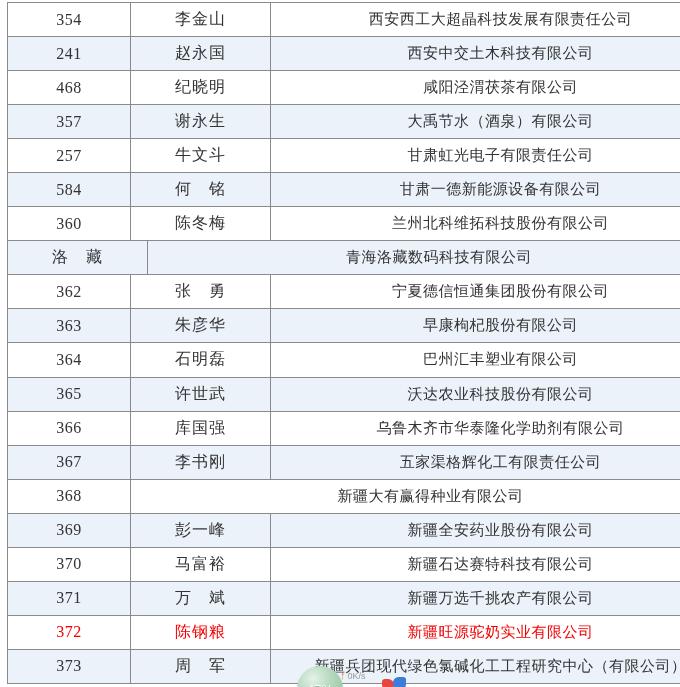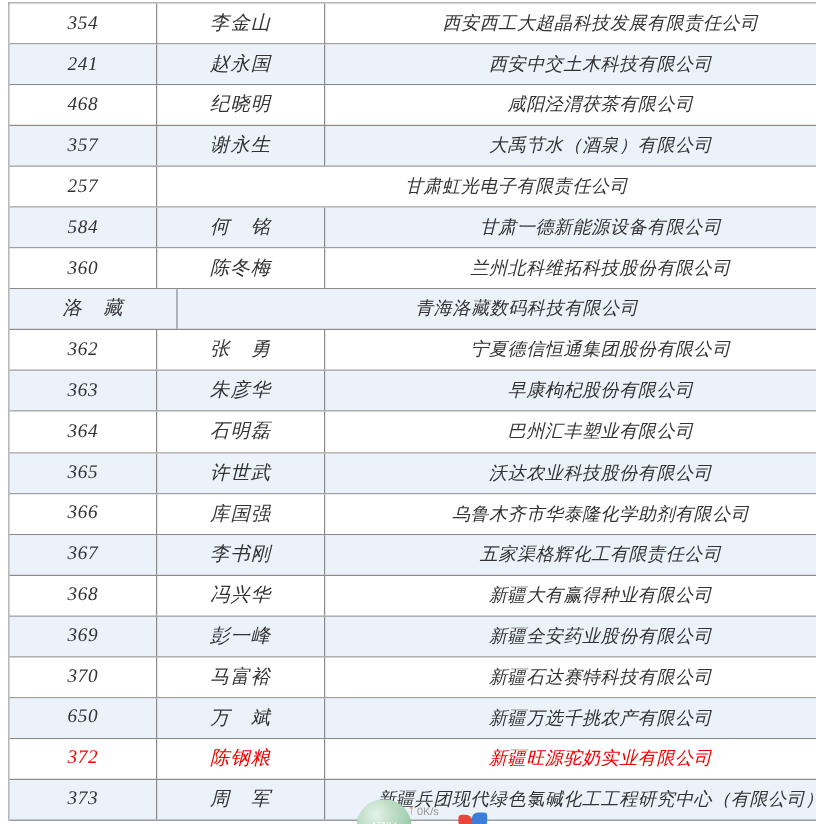--- a/index.html
+++ b/index.html
@@ -34,21 +34,20 @@
   .row.alt { background: var(--row-alt); }
   .row.hl { color: var(--highlight); }
   .cell {
     display: flex;
     align-items: center;
     justify-content: center;
     font-size: 16px;
     letter-spacing: 0.5px;
     white-space: nowrap;
     overflow: hidden;
-    font-style: italic;
   }
   .c-num   { width: 123px; border-right: 1px solid var(--border); }
   .c-name  { width: 140px; border-right: 1px solid var(--border); letter-spacing: 1px; }
   .c-company { flex: 1; font-size: 15px; }
 
   
   .float-widget { position: absolute; left: 296px; top: 662px; width: 110px; height: 25px; z-index: 5; }
   .ball {
     position: absolute;
     left: 1px; top: 4px;
@@ -106,20 +105,21 @@
   </div>
 
   <div class="row alt">
     <div class="cell c-num">357</div>
     <div class="cell c-name">谢永生</div>
     <div class="cell c-company">大禹节水（酒泉）有限公司</div>
   </div>
 
   <div class="row">
     <div class="cell c-num">257</div>
+    <div class="cell c-name">牛文斗</div>
     <div class="cell c-company">甘肃虹光电子有限责任公司</div>
   </div>
 
   <div class="row alt">
     <div class="cell c-num">584</div>
     <div class="cell c-name">何　铭</div>
     <div class="cell c-company">甘肃一德新能源设备有限公司</div>
   </div>
 
   <div class="row">
@@ -164,38 +164,37 @@
   </div>
 
   <div class="row alt">
     <div class="cell c-num">367</div>
     <div class="cell c-name">李书刚</div>
     <div class="cell c-company">五家渠格辉化工有限责任公司</div>
   </div>
 
   <div class="row">
     <div class="cell c-num">368</div>
-    <div class="cell c-name">冯兴华</div>
     <div class="cell c-company">新疆大有赢得种业有限公司</div>
   </div>
 
   <div class="row alt">
     <div class="cell c-num">369</div>
     <div class="cell c-name">彭一峰</div>
     <div class="cell c-company">新疆全安药业股份有限公司</div>
   </div>
 
   <div class="row">
     <div class="cell c-num">370</div>
     <div class="cell c-name">马富裕</div>
     <div class="cell c-company">新疆石达赛特科技有限公司</div>
   </div>
 
   <div class="row alt">
-    <div class="cell c-num">650</div>
+    <div class="cell c-num">371</div>
     <div class="cell c-name">万　斌</div>
     <div class="cell c-company">新疆万选千挑农产有限公司</div>
   </div>
 
   <div class="row hl">
     <div class="cell c-num">372</div>
     <div class="cell c-name">陈钢粮</div>
     <div class="cell c-company">新疆旺源驼奶实业有限公司</div>
   </div>
 

